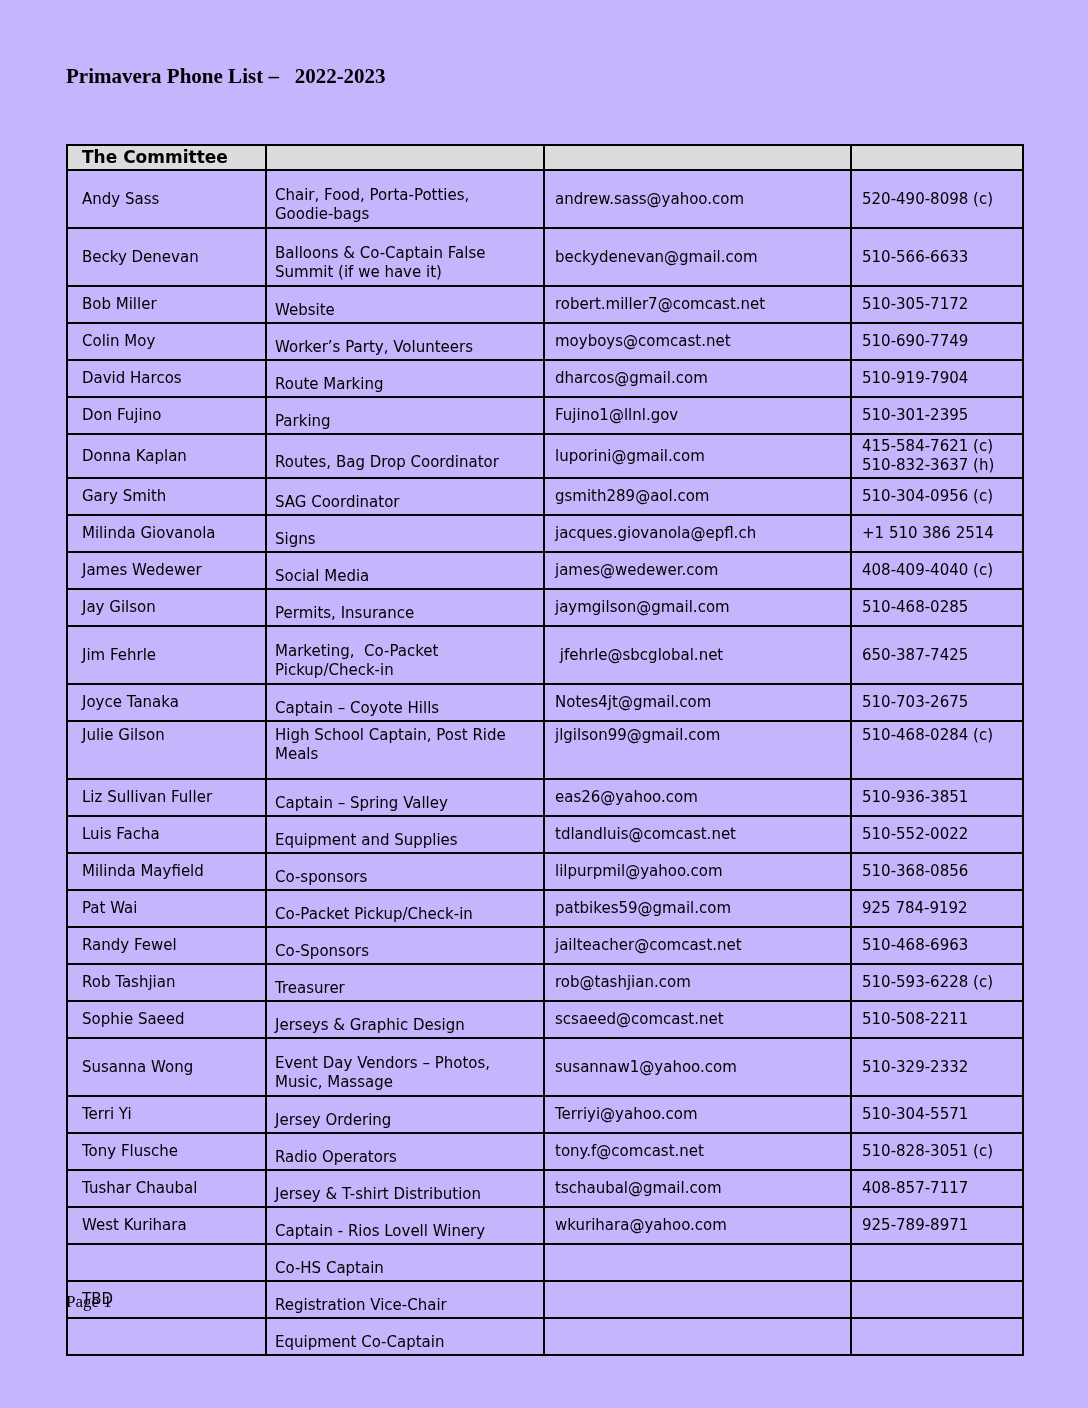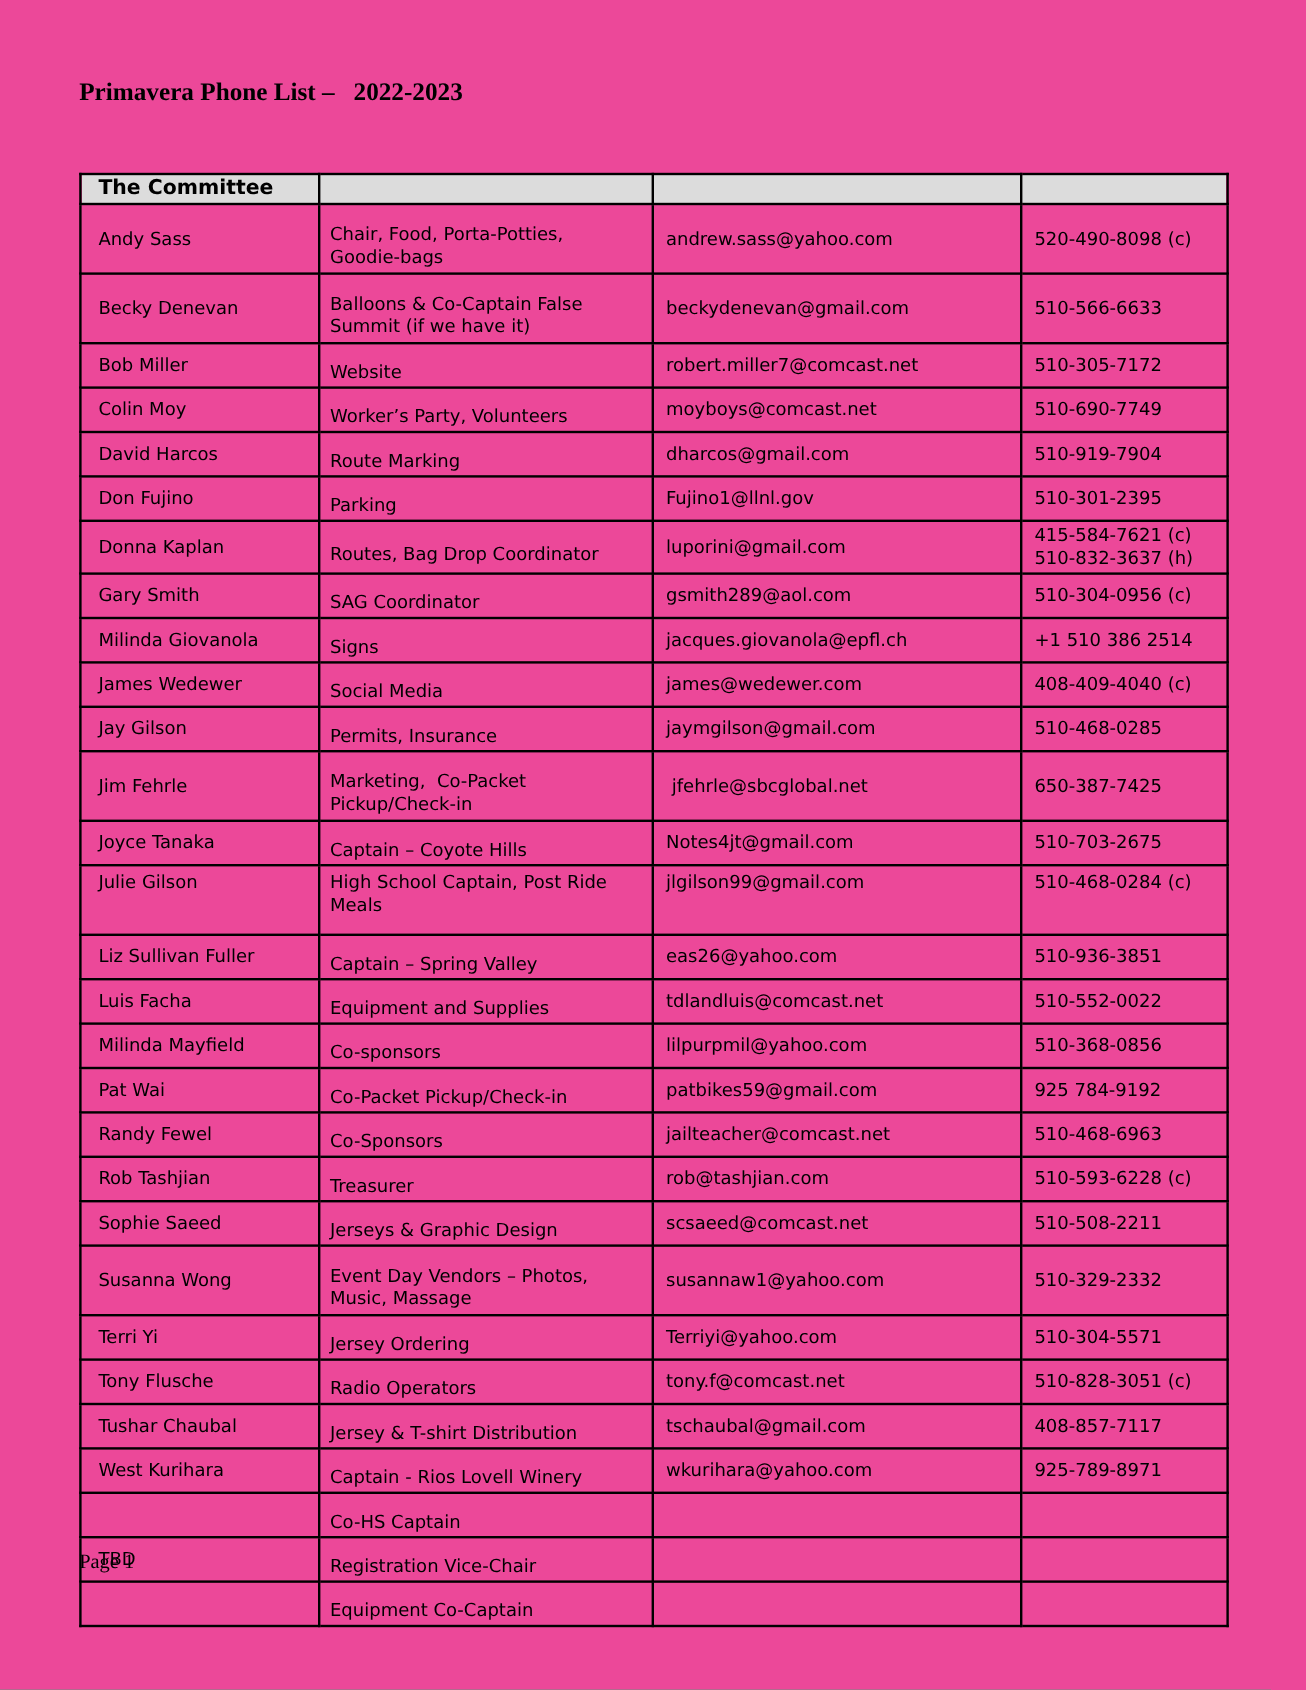--- a/index.html
+++ b/index.html
@@ -1,20 +1,20 @@
 <!DOCTYPE html>
 <html><head>
 <meta charset="utf-8">
 <style>
   html, body { margin: 0; padding: 0; background: #888; }
   .page {
     position: relative;
     width: 1088px;
     height: 1408px;
-    background: #ec4899;
+    background: #c4b5fd;
     margin: 0 auto;
     overflow: hidden;
   }
   .doc-title {
     position: absolute;
     left: 66px;
     top: 64px;
     font-family: "Liberation Serif", serif;
     font-weight: bold;
     font-size: 21px;

